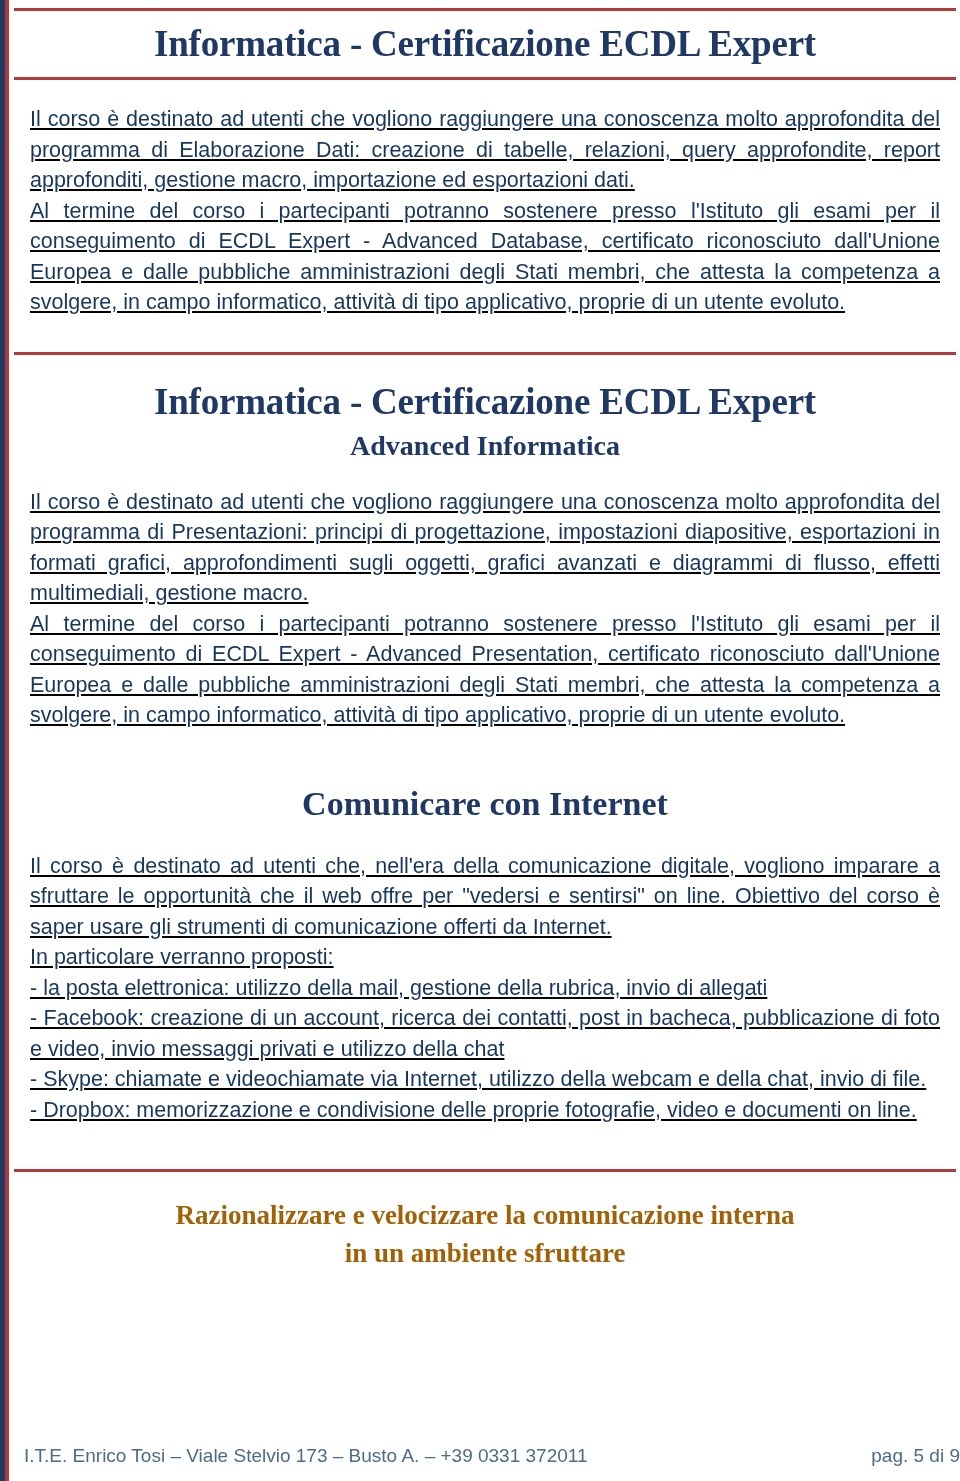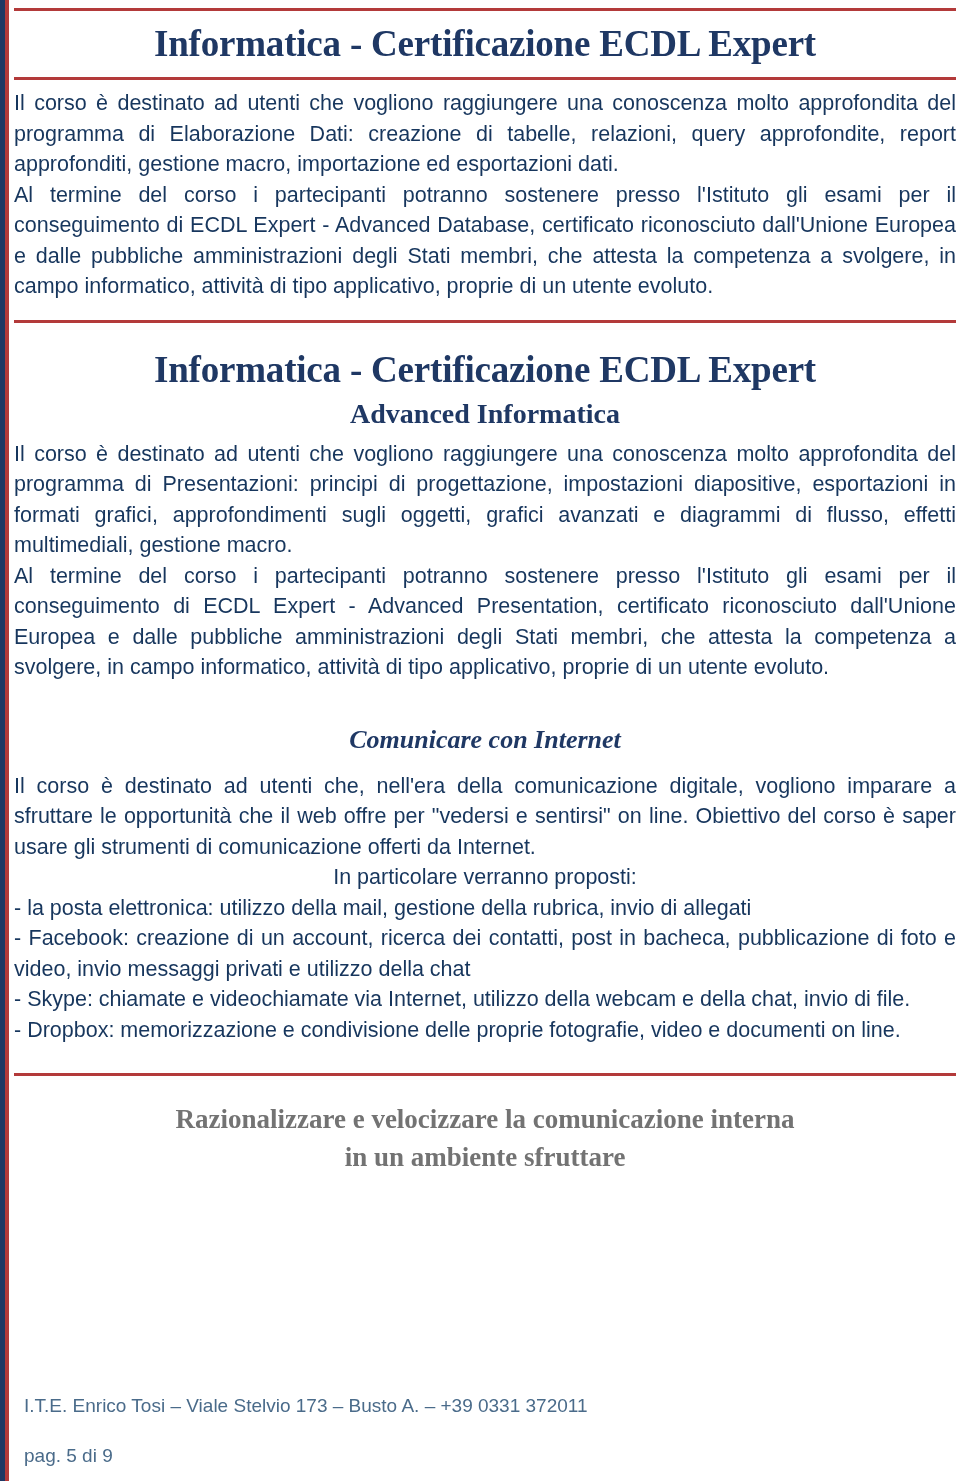--- a/index.html
+++ b/index.html
@@ -69,70 +69,68 @@
   h1.title {
     font-size: 37px;
     line-height: 46px;
     letter-spacing: -0.2px;
   }
   h2.subtitle {
     font-size: 28px;
     line-height: 38px;
   }
   h2.section-title {
-    font-size: 26px;
+    font-size: 34px;
     line-height: 46px;
-    font-style: italic;
   }
   h3.sub-red {
-    color: #737373;
+    color: #a16207;
     font-size: 27px;
     line-height: 38px;
   }
 
   
   p.body {
     margin: 0;
     font-family: "Liberation Sans", sans-serif;
     font-size: 21.5px;
     line-height: 30.5px;
     color: #17365d;
     text-align: justify;
   }
   p.body.left {
-    text-align: center;
-  }
-
-  .para-block { margin: 0; }
+    text-align: left;
+  }
+
+  .para-block { margin: 16px; text-decoration: underline; }
 
   
   .sp2  { height: 2px; }
   .sp4  { height: 4px; }
   .sp6  { height: 6px; }
   .sp8  { height: 8px; }
   .sp10 { height: 10px; }
   .sp18 { height: 18px; }
   .sp20 { height: 20px; }
   .sp24 { height: 24px; }
   .sp28 { height: 28px; }
   .sp34 { height: 34px; }
 
   
   .footer {
     position: absolute;
     left: 14px;
     bottom: 14px;
     width: 936px;
     display: flex;
-    justify-content: center;
+    justify-content: space-between;
     align-items: baseline;
     font-family: "Liberation Sans", sans-serif;
     font-size: 19px;
     color: #4a6b8a;
-    flex-direction: column;
   }
   .footer .f-left { white-space: nowrap; }
   .footer .f-right { white-space: nowrap; margin-top: 28px; }
 </style>
 </head>
 <body>
 
 <div class="edge-bar">
   <div class="edge-navy"></div>
   <div class="edge-red"></div>

